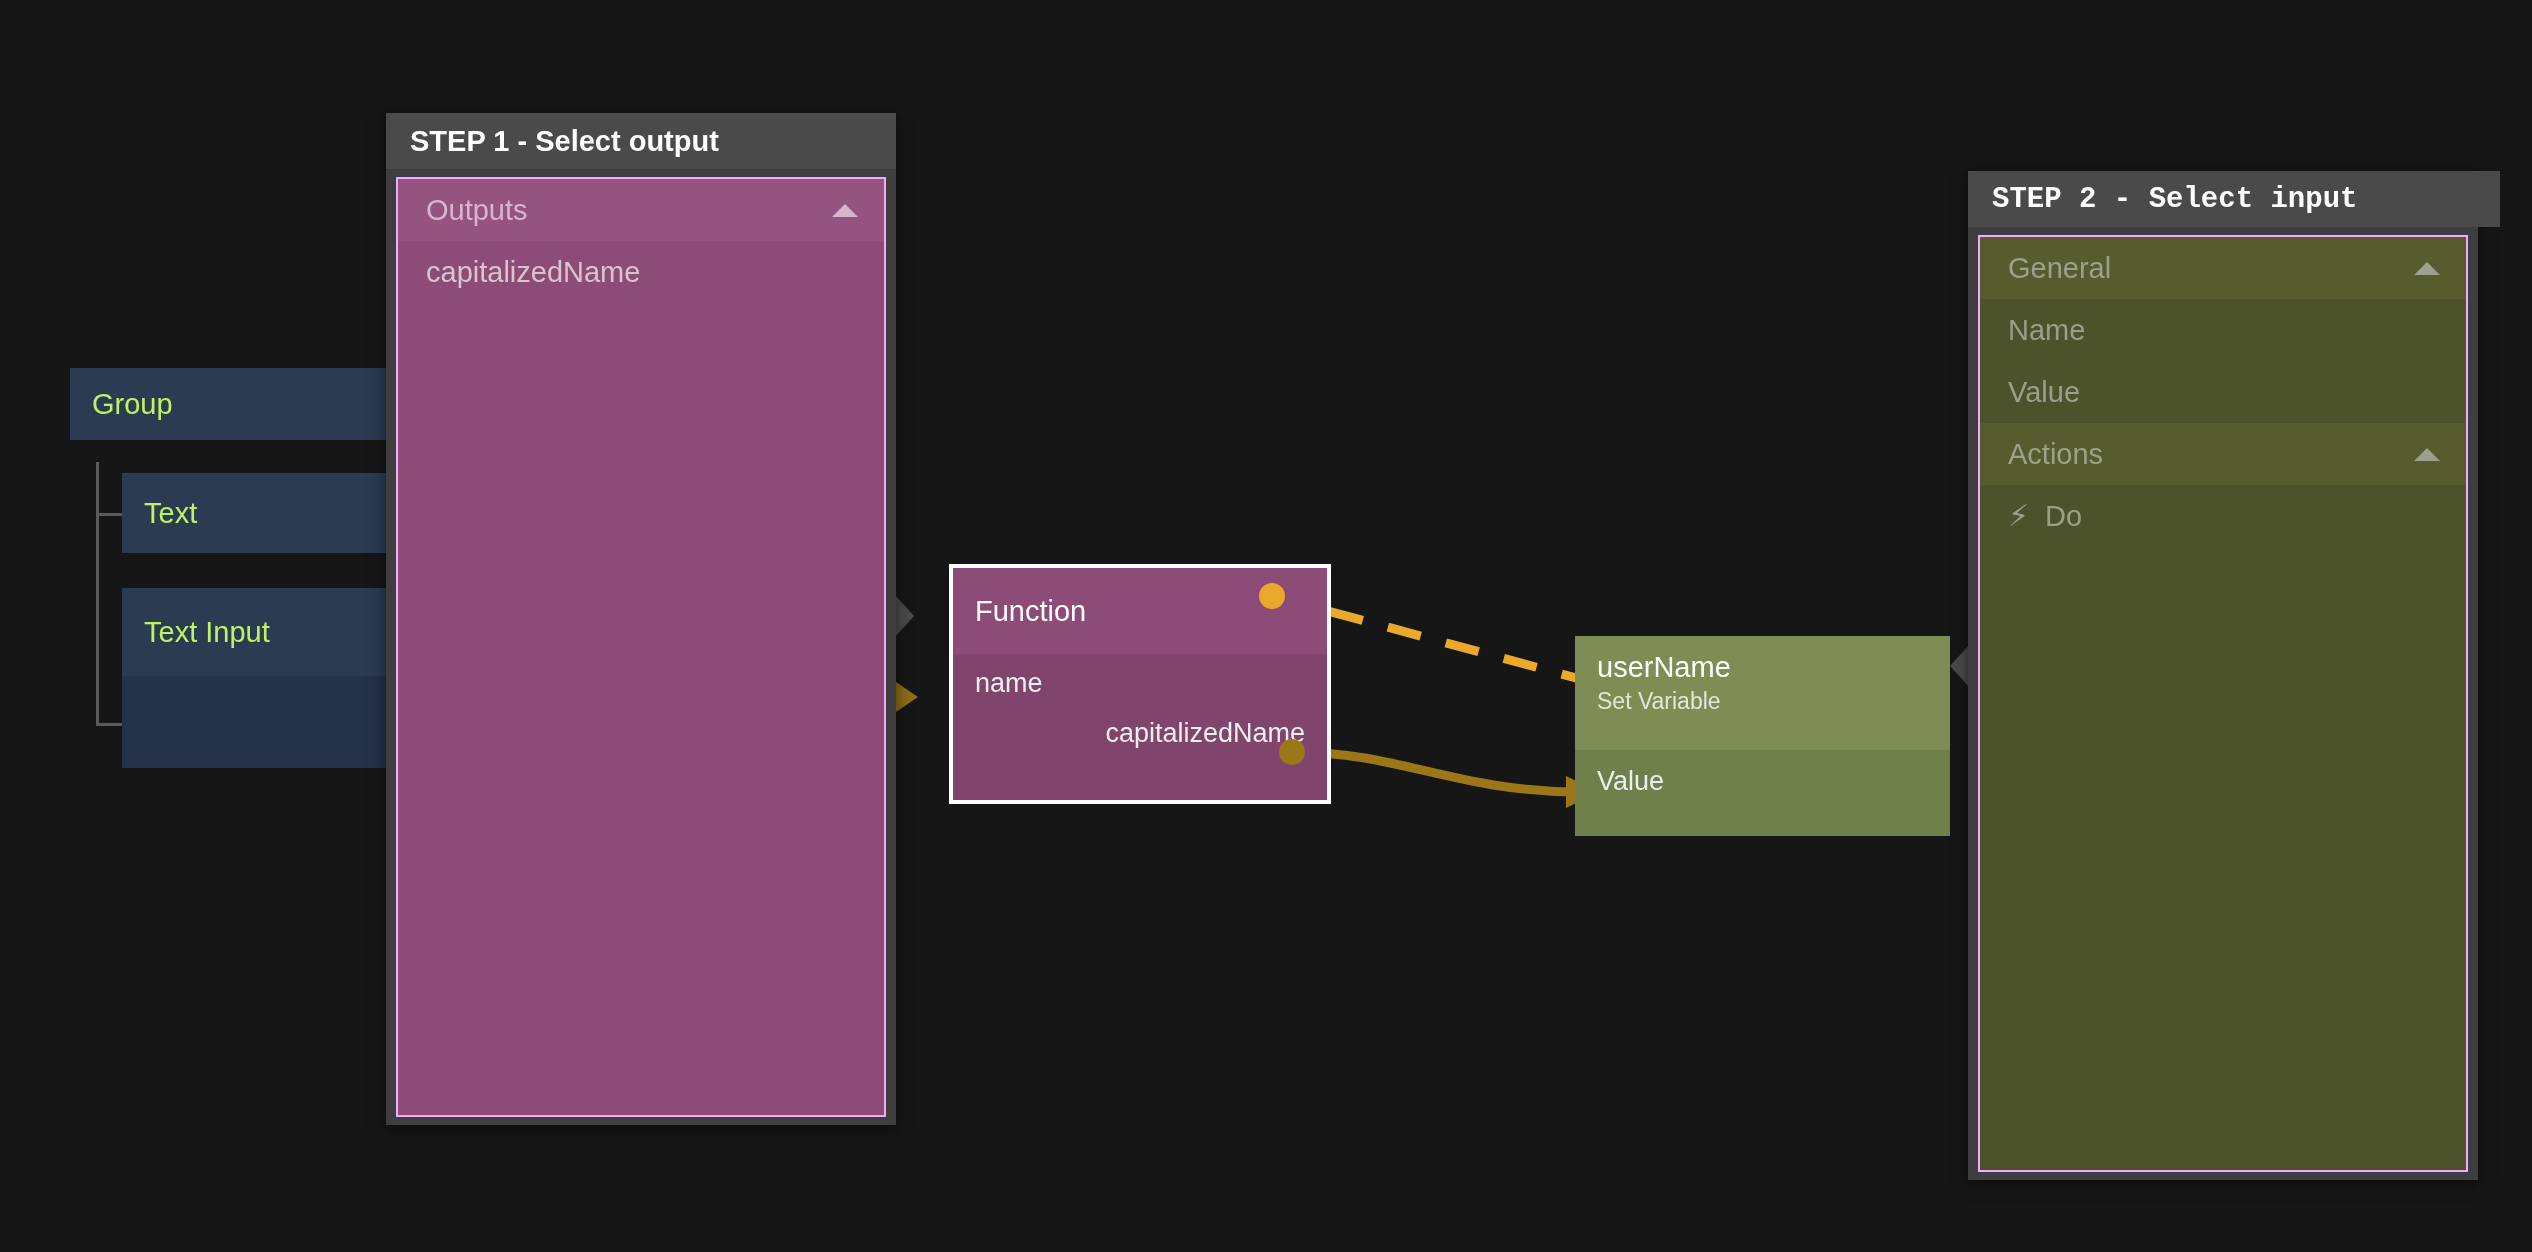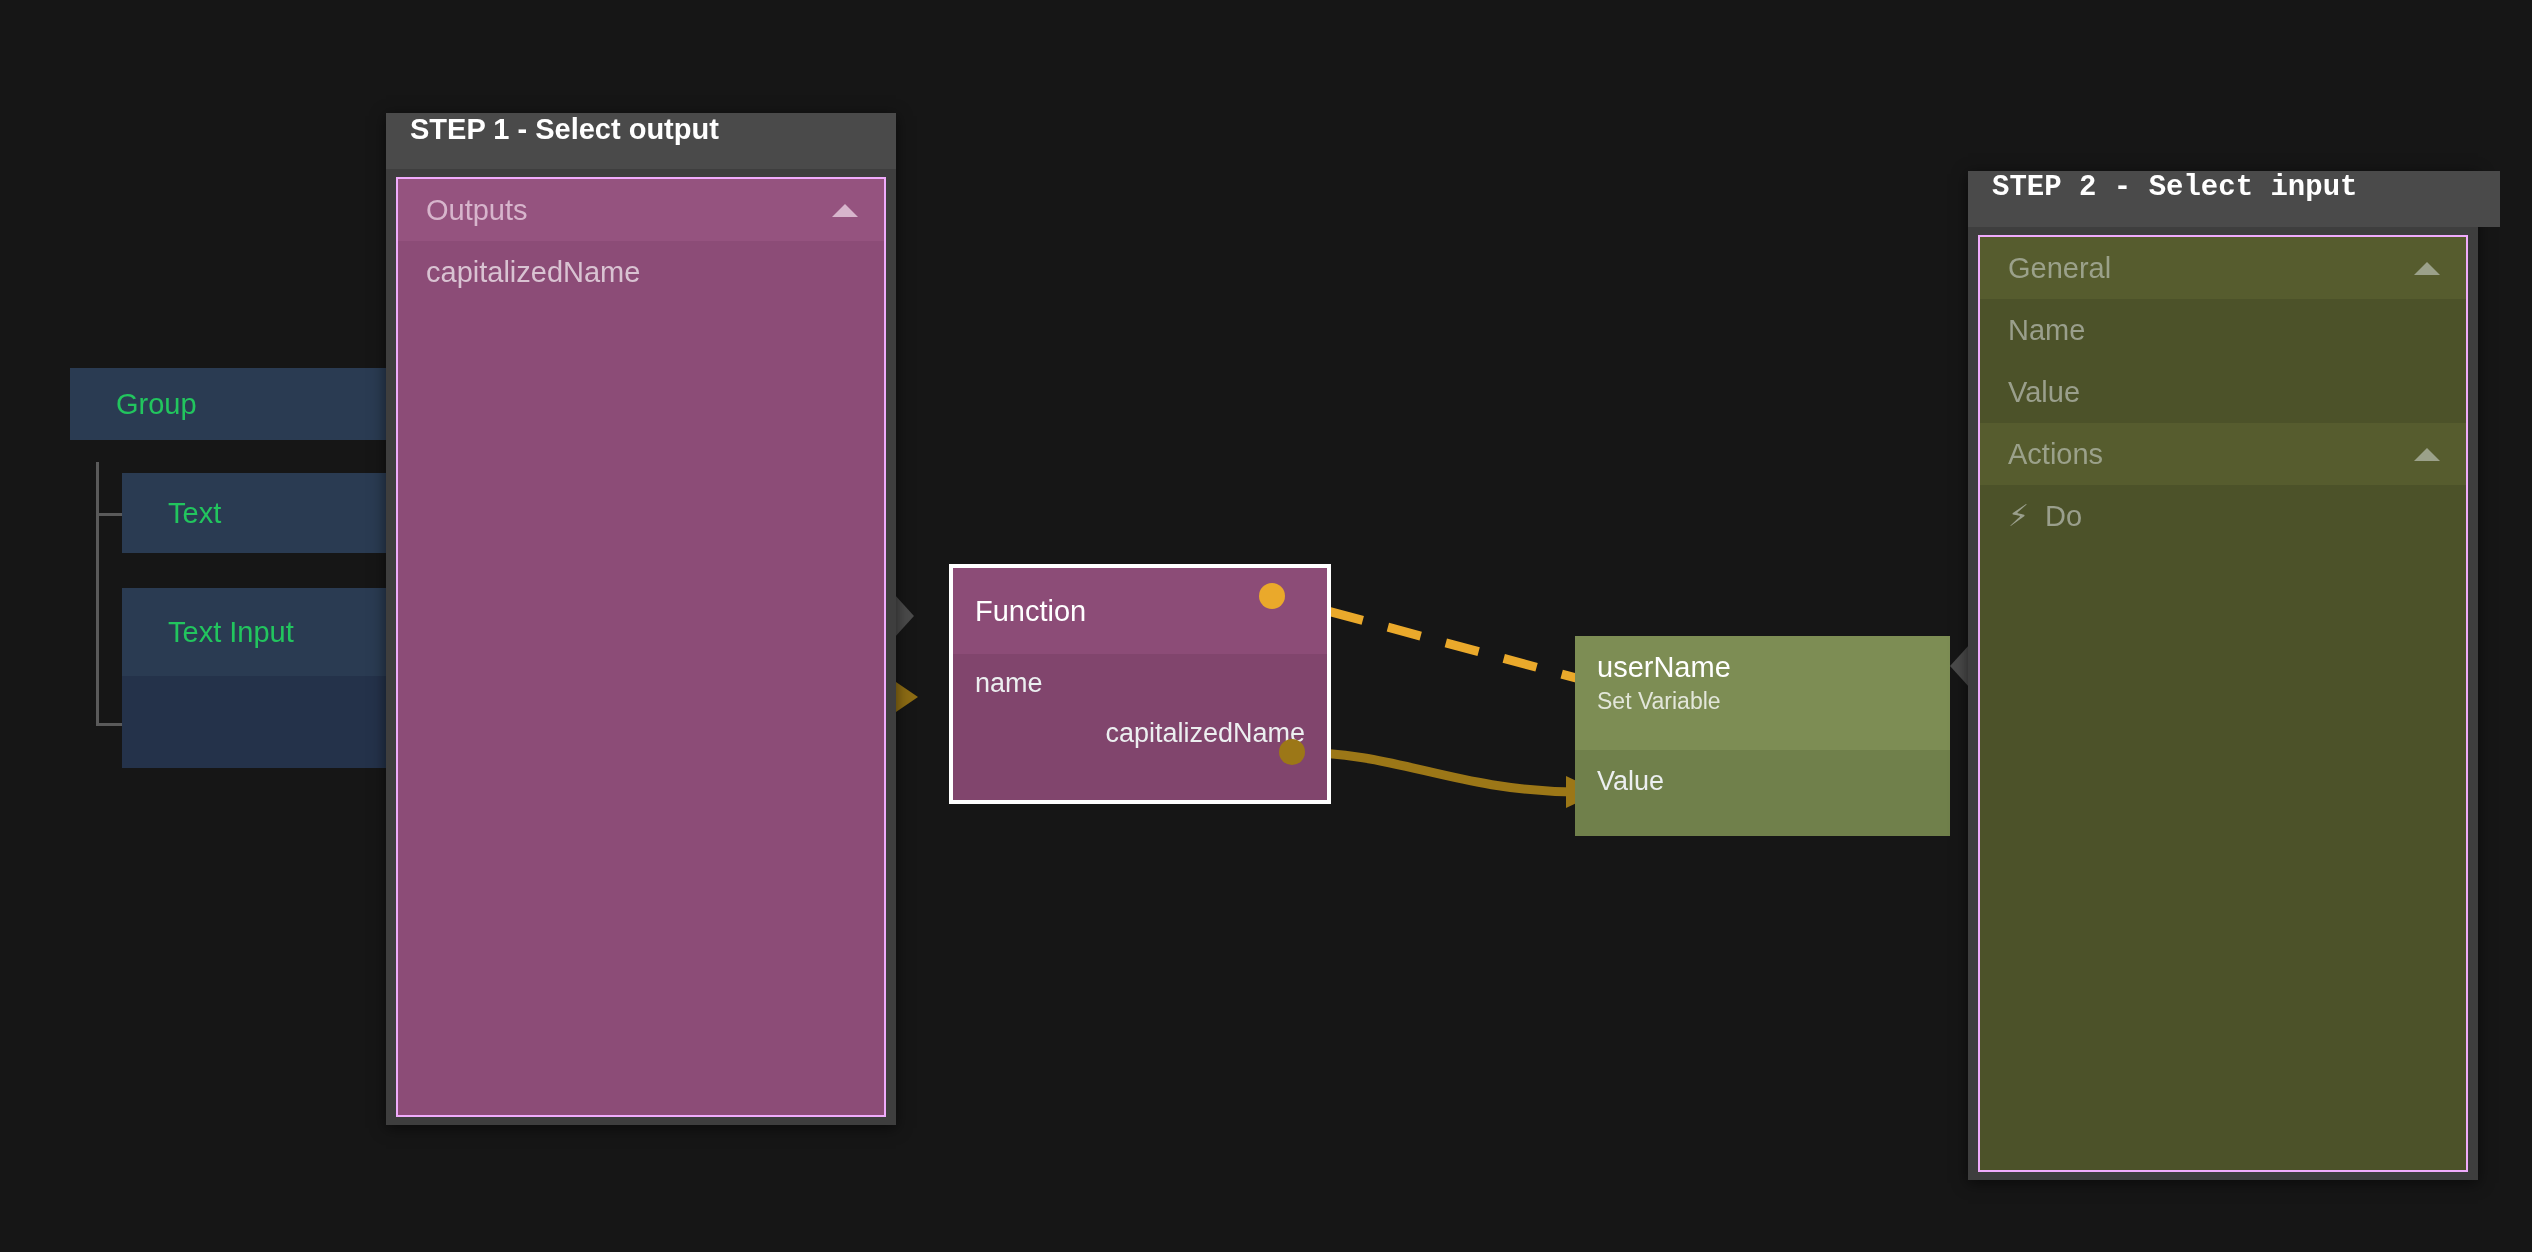--- a/index.html
+++ b/index.html
@@ -54,21 +54,21 @@
     font-size: 27px;
     color: #eceff0;
     white-space: nowrap;
   }
   .port-row.in  { left: 22px; }
   .port-row.out { right: 22px; }
 
   
   .blue-node .node-header { background: #2a3b52; }
   .blue-node .node-body   { background: #24324a; }
-  .blue-node .node-title  { color: #22c55e; margin-left: 24px; }
+  .blue-node .node-title  { color: #bef264; }
 
   
   .purple-node { outline: 4px solid #ffffff; margin-left: 37px; }
   .purple-node .node-header { background: #8c4c77; }
   .purple-node .node-body   { background: #81456d; }
 
   
   .green-node .node-header { background: #7d8d54; }
   .green-node .node-body   { background: #70804b; }
 
@@ -114,21 +114,21 @@
     position: absolute;
     box-sizing: border-box;
     background: #3e3e3e;
     padding: 10px;
     box-shadow: 0 3px 14px rgba(0,0,0,.55);
   }
   .panel-header {
     box-sizing: border-box;
     height: 56px;
     display: flex;
-    align-items: flex-start;
+    align-items: center;
     padding: 0 24px 0 24px;
     font-size: 29px;
     font-weight: bold;
     color: #ffffff;
     background: #4a4a4a;
   }
   .panel-body {
     box-sizing: border-box;
     border: 2px solid #f0abfc;
     overflow: hidden;

